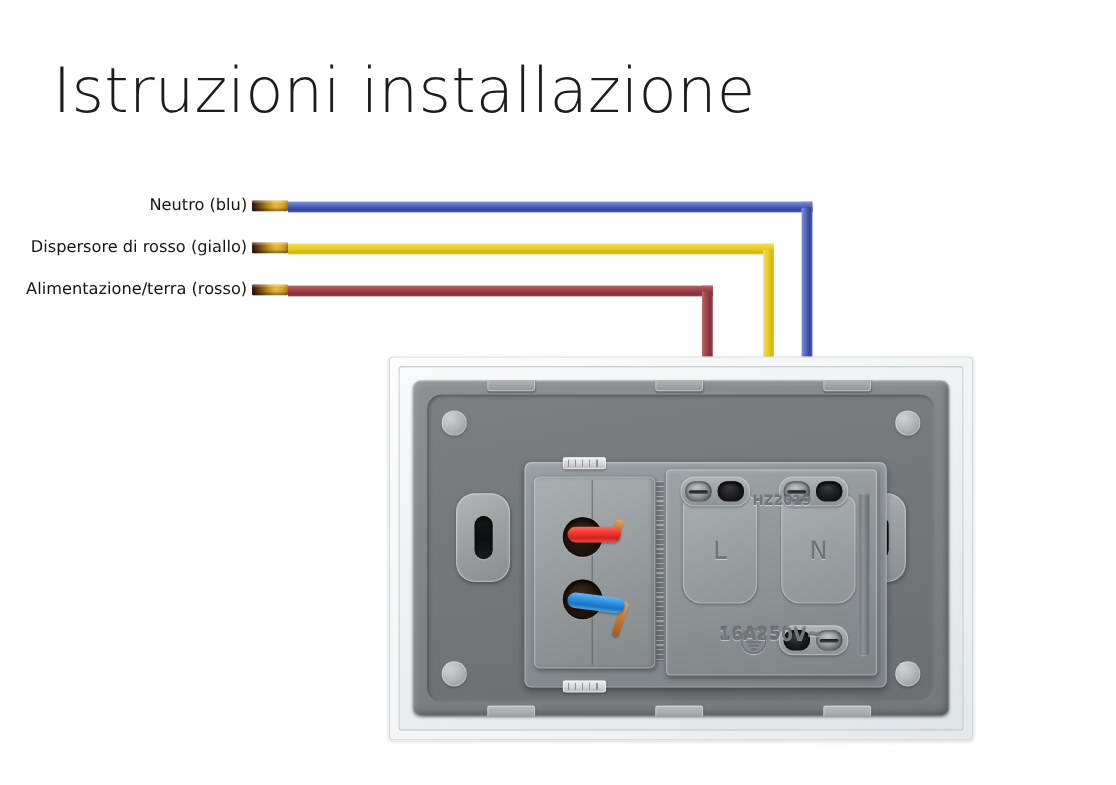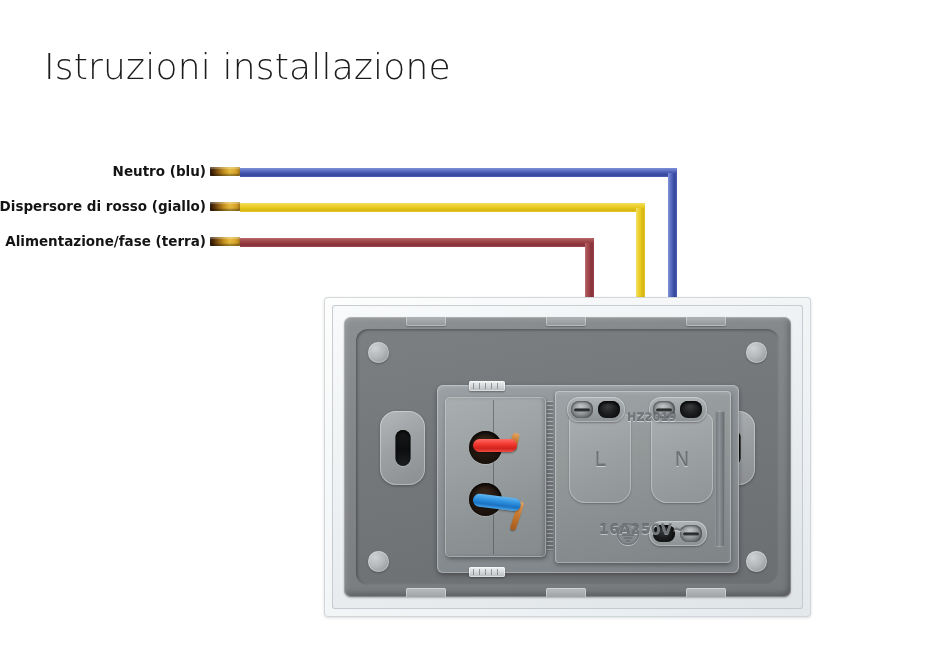--- a/index.html
+++ b/index.html
@@ -22,21 +22,21 @@
     inset: 0;
     width: 930px;
     height: 654px;
   }
 
   
   .page-title {
     position: absolute;
     left: 44px;
     top: 46px;
-    font-size: 36px;
+    font-size: 52px;
     font-weight: 300;
     letter-spacing: 0.2px;
     color: #1c1c1c;
     white-space: nowrap;
     font-family: "DejaVu Sans", "Liberation Sans", sans-serif;
   }
 
   
   .wire-label {
     position: absolute;
@@ -45,21 +45,20 @@
     color: #141414;
     white-space: nowrap;
     text-align: right;
     font-family: "DejaVu Sans", "Liberation Sans", sans-serif;
   }
   .legend-col {
     position: absolute;
     left: 0;
     width: 206px;
     height: 1px;
-    font-weight: bold;
   }
   #label-neutral { top: 163px; }
   #label-earth   { top: 198px; }
   #label-live    { top: 233px; }
 
   
   .wire-layer {
     position: absolute;
     inset: 0;
   }
@@ -443,21 +442,21 @@
 
   <div class="page-title">Istruzioni installazione</div>
 
   <div class="legend-col" id="label-neutral">
     <div class="wire-label">Neutro (blu)</div>
   </div>
   <div class="legend-col" id="label-earth">
     <div class="wire-label">Dispersore di rosso (giallo)</div>
   </div>
   <div class="legend-col" id="label-live">
-    <div class="wire-label">Alimentazione/fase (terra)</div>
+    <div class="wire-label">Alimentazione/terra (rosso)</div>
   </div>
 
   <div class="wire-layer">
 
     <div class="copper-tip" id="tip-neutral"></div>
     <div class="copper-tip" id="tip-earth"></div>
     <div class="copper-tip" id="tip-live"></div>
 
     <div class="wire-h ins-red" style="left:240px; top:238px; width:354px;"></div>
     <div class="elbow ins-red" style="left:585px; top:238px;"></div>

